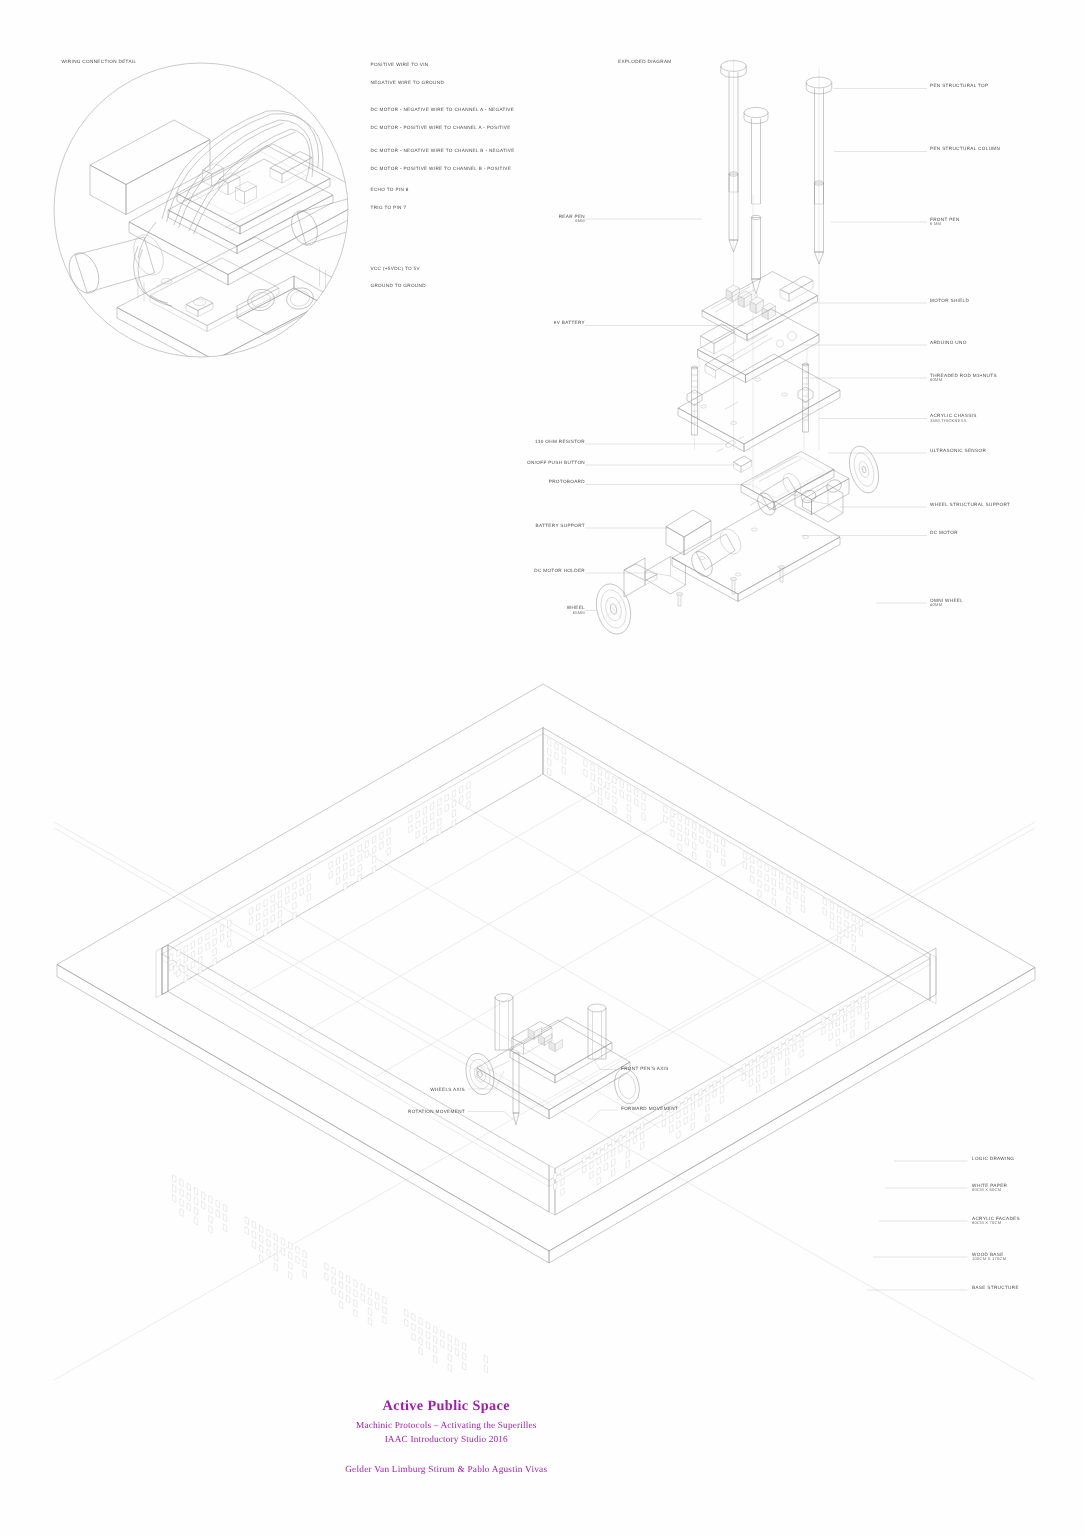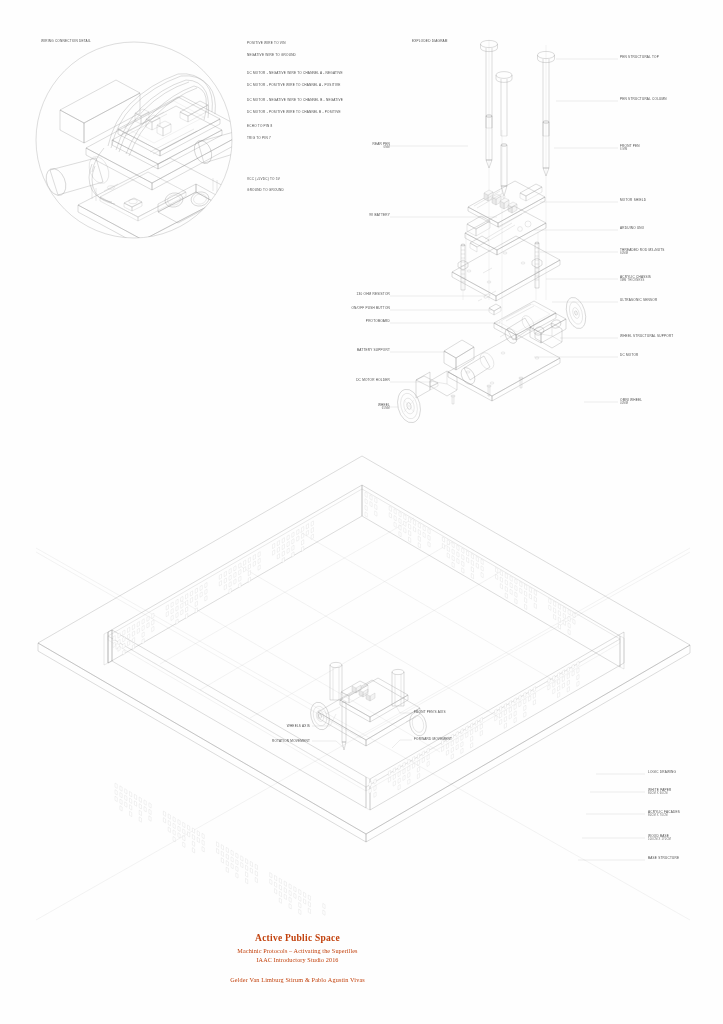--- a/index.html
+++ b/index.html
@@ -45,21 +45,21 @@
     letter-spacing: 0.18px;
   }
   .lbl.r { text-align: left; }
   .lbl.l { text-align: right; transform: translateX(-100%); }
   .title-block {
     position: absolute;
     left: 0;
     width: 595px;
     text-align: center;
     font-family: "Liberation Serif", serif;
-    color: #c2410c;
+    color: #a21caf;
   }
   .t-main {
     font-size: 9.5px;
     font-weight: bold;
     letter-spacing: 0.25px;
     margin-bottom: 2.5px;
   }
   .t-sub {
     font-size: 6.2px;
     letter-spacing: 0.1px;

